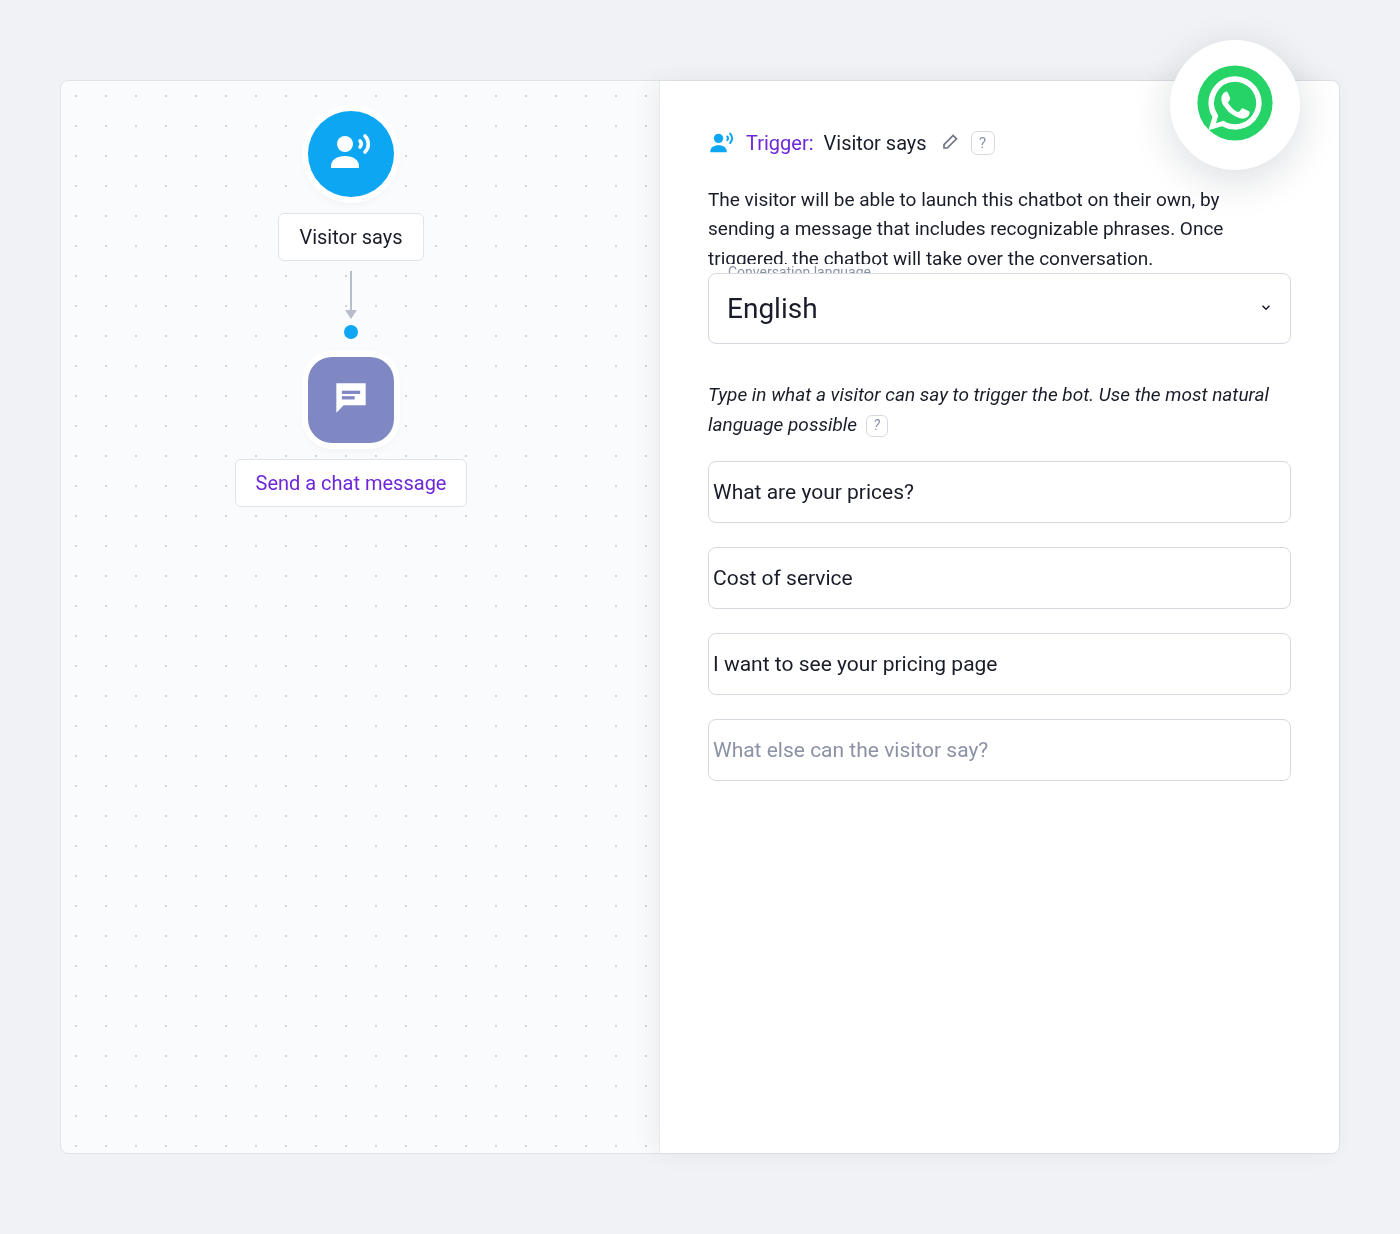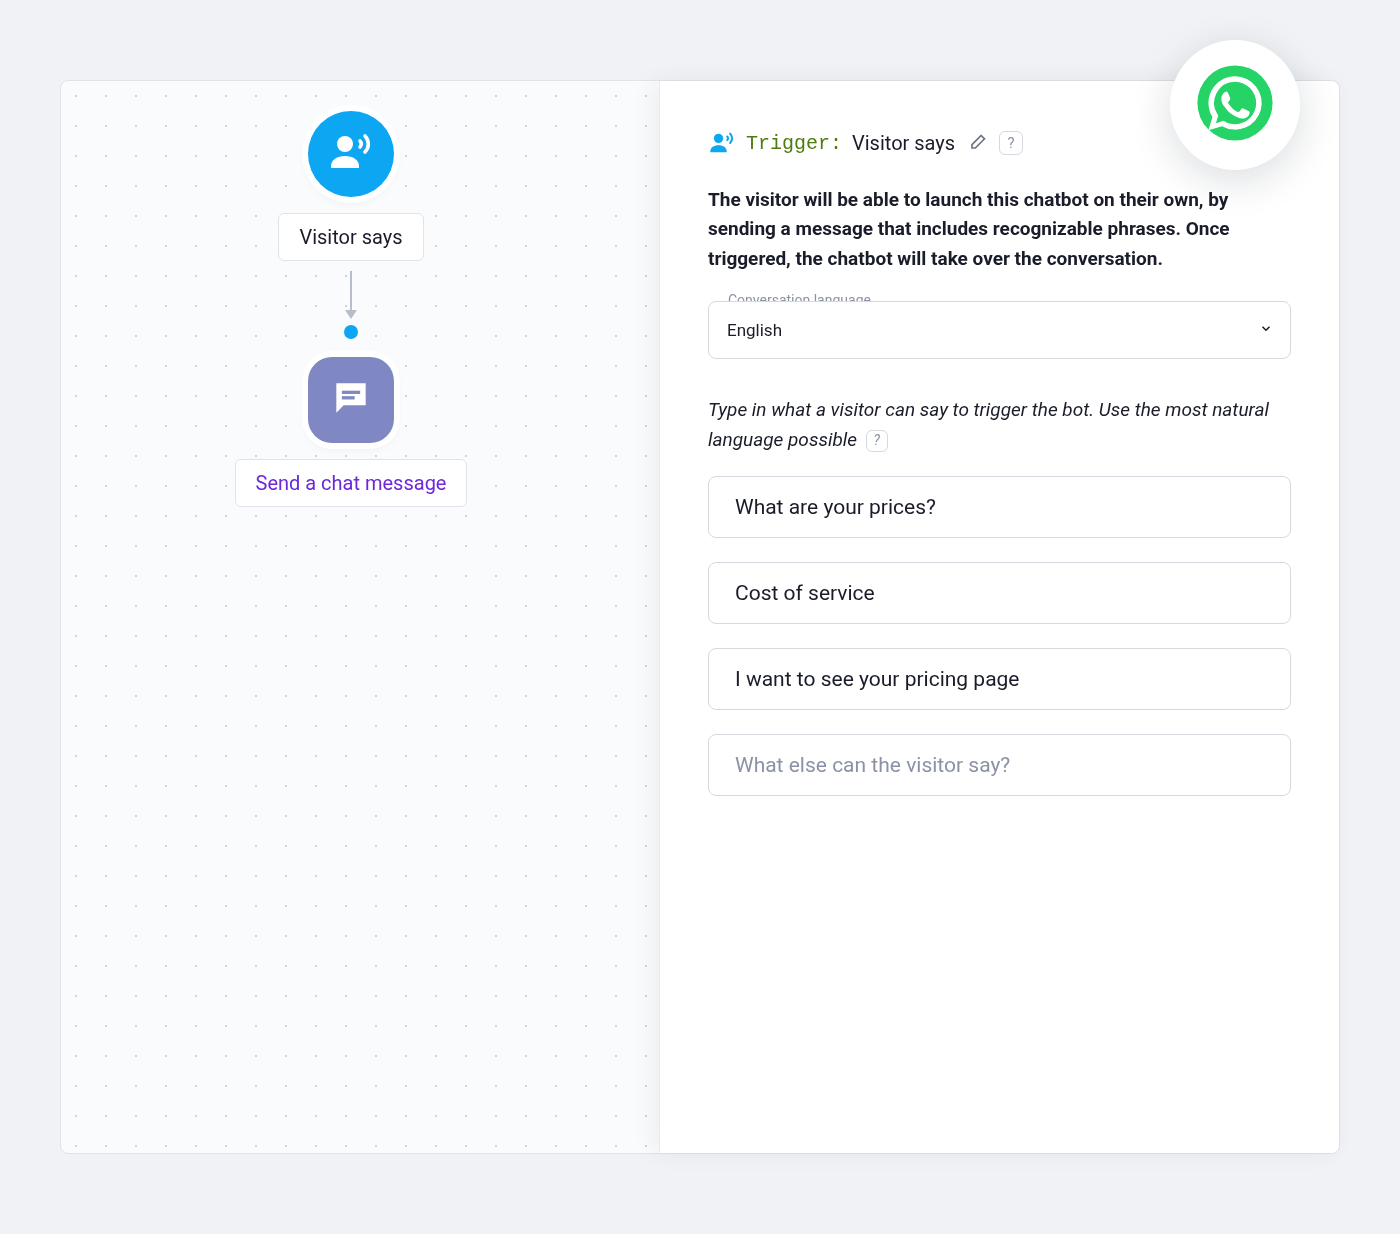--- a/index.html
+++ b/index.html
@@ -106,21 +106,21 @@
     .panel-header {
       display: flex;
       align-items: center;
       gap: 10px;
       margin-bottom: 28px;
     }
     .panel-header .icon-small {
       color: #0ca6f2;
       display: inline-flex;
     }
-    .trigger-label { color: #4d7c0f; font-size: 20px; font-family: Liberation Mono, monospace; }
+    .trigger-label { color: #6d28d9; font-size: 20px; }
     .trigger-name { color: #1a1d29; font-size: 20px; }
     .icon-btn {
       color: #6b7384;
       display: inline-flex;
       cursor: pointer;
       padding: 2px;
     }
     .help-badge {
       display: inline-flex;
       align-items: center;
@@ -136,22 +136,20 @@
     .help-badge.inline {
       width: 22px; height: 22px;
       font-size: 14px;
       vertical-align: middle;
       margin-left: 4px;
     }
     .description {
       color: #1a1d29;
       font-size: 19px;
       line-height: 1.55;
-      margin-bottom: 28px;
-      font-weight: bold;
     }
     .instruction {
       color: #1a1d29;
       font-size: 19px;
       line-height: 1.55;
       margin: 36px 0 22px 0;
       font-style: italic;
     }
     .field-group { position: relative; margin-bottom: 24px; border-radius: 24px; }
     .field-label {
@@ -161,39 +159,39 @@
       background: #fff;
       padding: 0 6px;
       font-size: 14px;
       color: #8b92a5;
     }
     .select-field {
       width: 100%;
       border: 1px solid #d6d9e0;
       border-radius: 8px;
       padding: 18px 48px 18px 18px;
-      font-size: 17px;
+      font-size: 28px;
       color: #1a1d29;
       background: #fff;
       appearance: none;
       cursor: pointer;
       position: relative;
     }
     .select-caret {
       position: absolute;
       right: 18px;
       top: 50%;
       transform: translateY(-50%);
       pointer-events: none;
     }
     .phrase-input {
       width: 100%;
       border: 1px solid #d6d9e0;
       border-radius: 8px;
-      padding: 18px 26px;
+      padding: 18px 4px;
       font-size: 21px;
       color: #1a1d29;
       background: #fff;
       margin-bottom: 24px;
       outline: none;
       font-family: inherit;
     }
     .phrase-input::placeholder { color: #8b92a5; }
     
     .whatsapp-badge {

